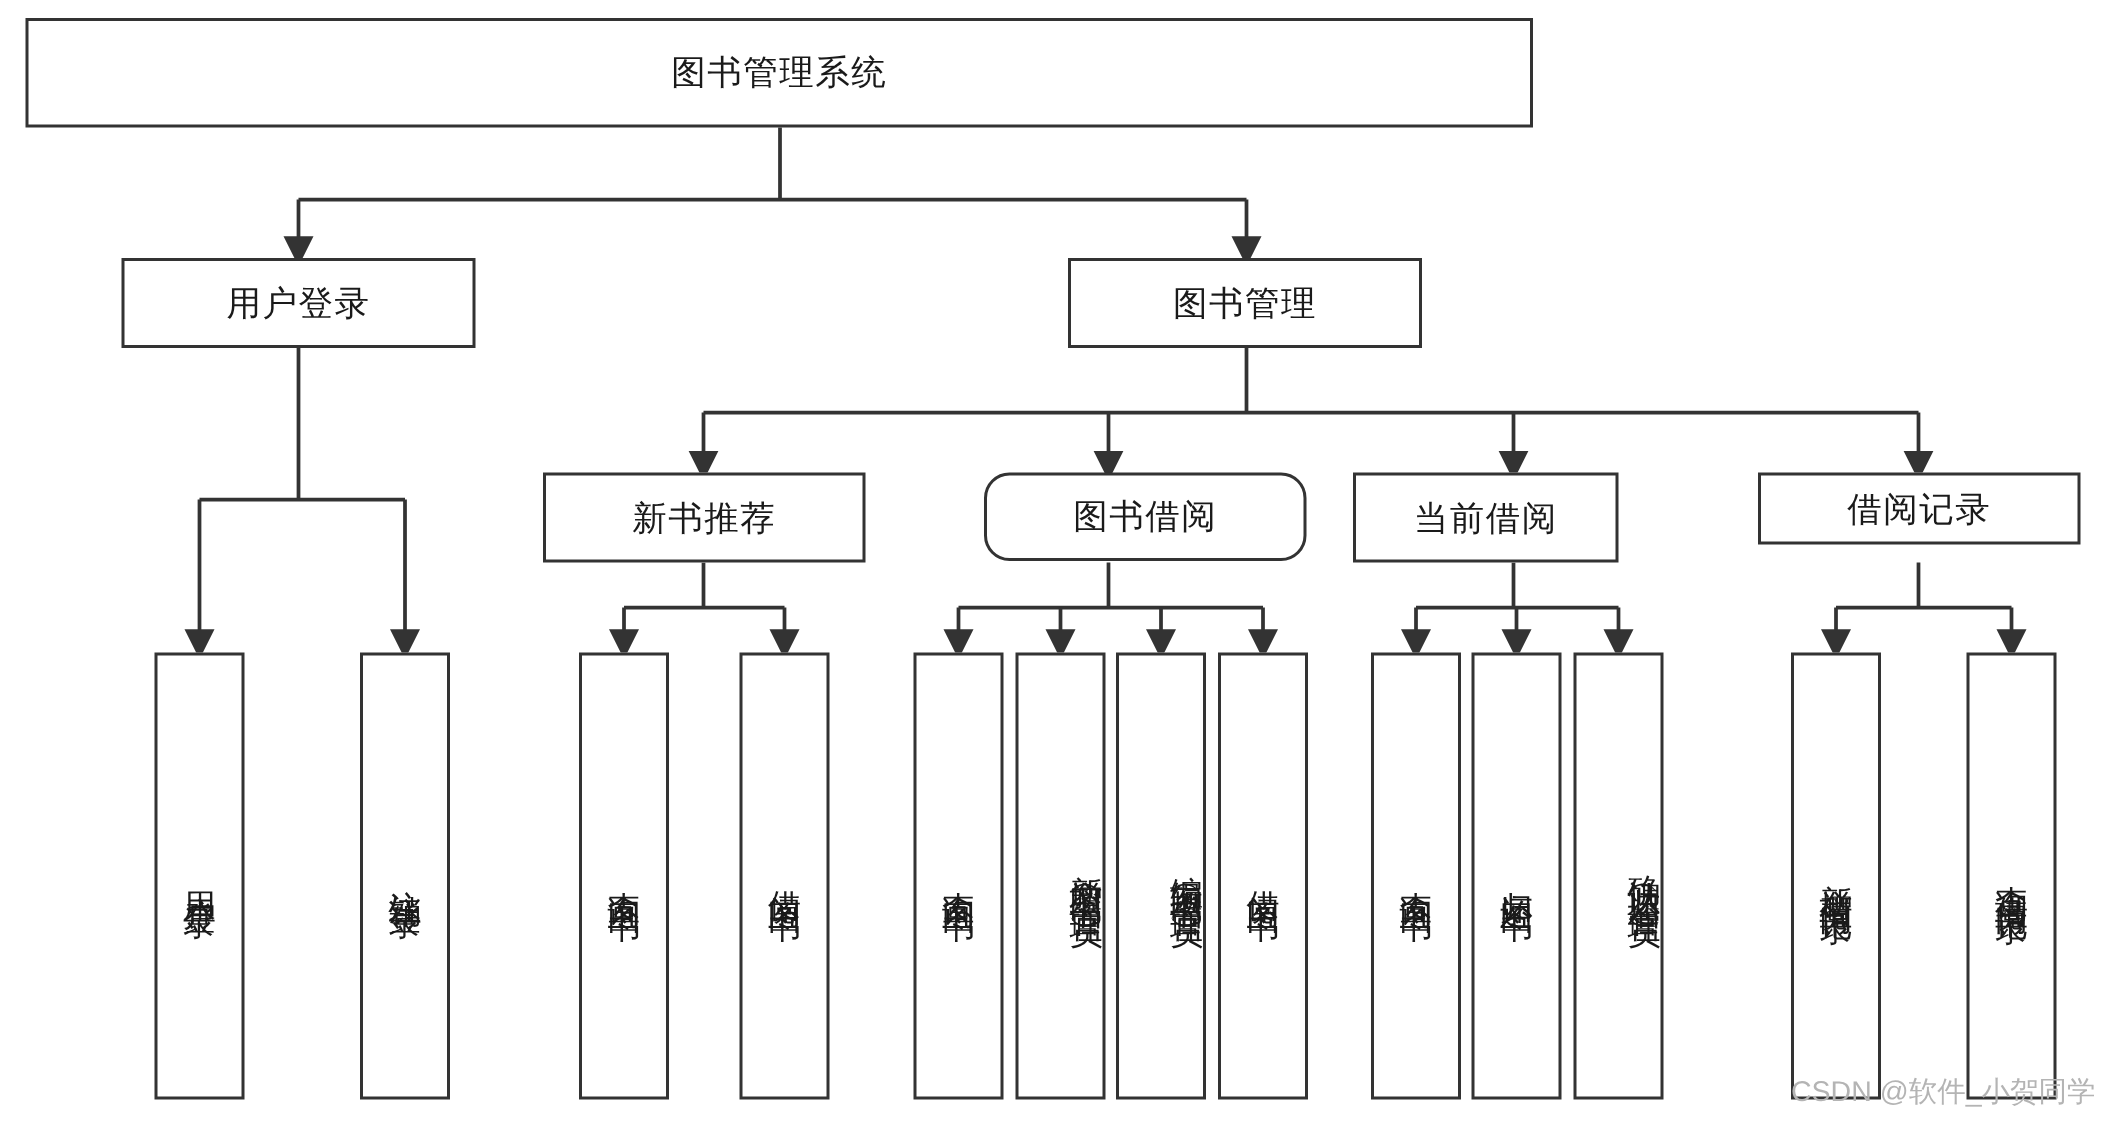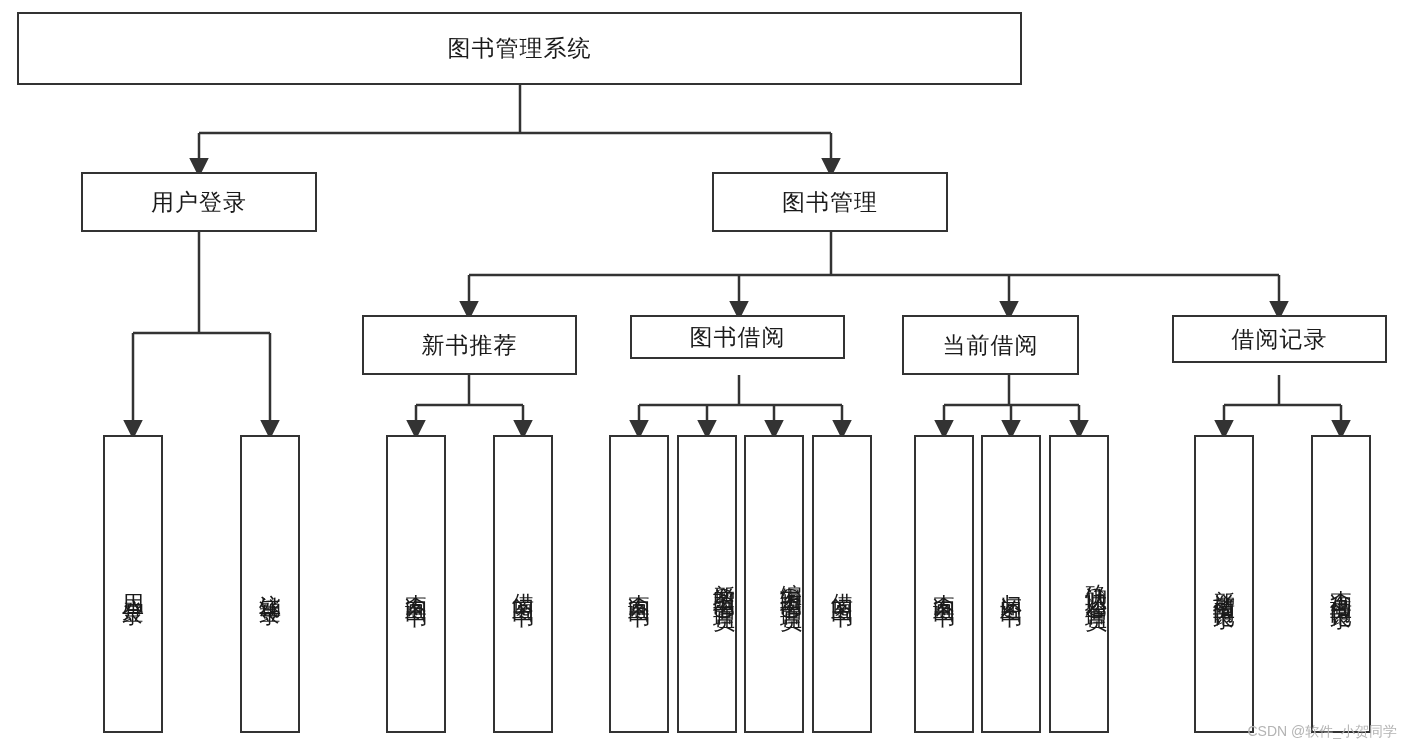--- a/index.html
+++ b/index.html
@@ -54,21 +54,21 @@
   .node .label {
     white-space: nowrap;
   }
   .node.vert .label {
     display: block;
   }
   #watermark {
     position: absolute;
     right: 8px;
     bottom: 6px;
-    font-size: 14px;
+    font-size: 19px;
     color: #b4b4b4;
     z-index: 5;
     white-space: nowrap;
     pointer-events: none;
   }
 </style>
 </head>
 <body>
 
 <div id="canvas">
@@ -131,21 +131,21 @@
   <div class="node horiz" style="left:81px; top:172px; width:236px; height:60px;">
     <span class="label">用户登录</span>
   </div>
   <div class="node horiz" style="left:712px; top:172px; width:236px; height:60px;">
     <span class="label">图书管理</span>
   </div>
 
   <div class="node horiz" style="left:362px; top:315px; width:215px; height:60px;">
     <span class="label">新书推荐</span>
   </div>
-  <div class="node horiz" style="left:630px; top:315px; width:215px; height:44px;">
+  <div class="node horiz" style="left:656px; top:315px; width:215px; height:59px;border-radius:17px;">
     <span class="label">图书借阅</span>
   </div>
   <div class="node horiz" style="left:902px; top:315px; width:177px; height:60px;">
     <span class="label">当前借阅</span>
   </div>
   <div class="node horiz" style="left:1172px; top:315px; width:215px; height:48px;">
     <span class="label">借阅记录</span>
   </div>
 
   <div class="node vert" style="left:103px; top:435px; width:60px; height:298px; align-items:center;">

